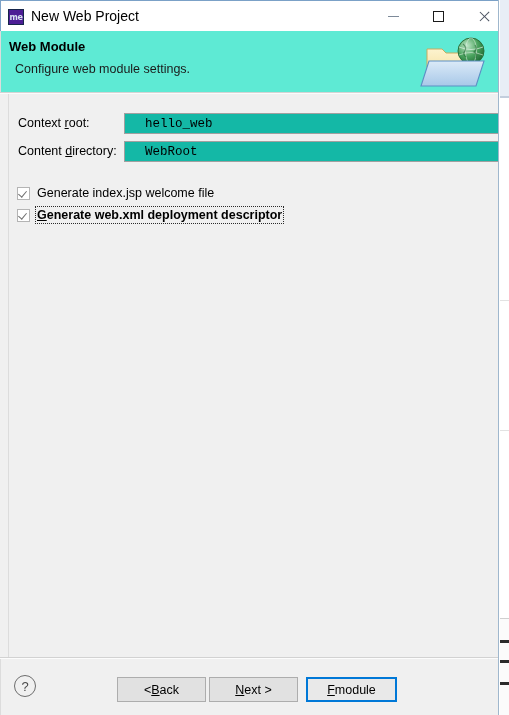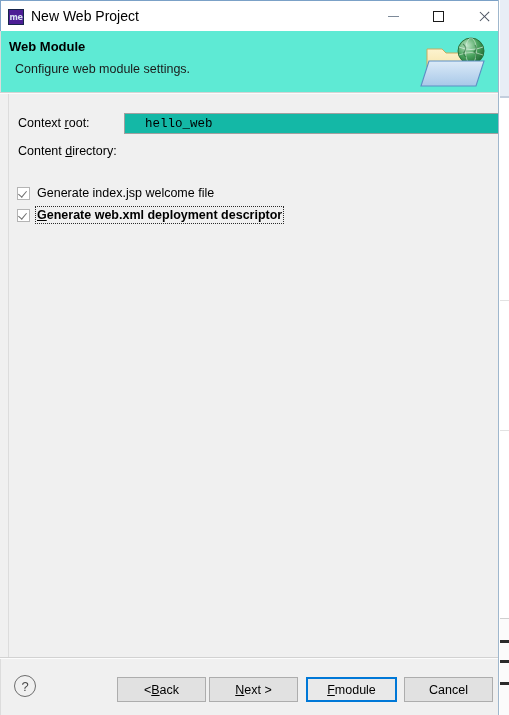--- a/index.html
+++ b/index.html
@@ -400,20 +400,21 @@
 
   <div class="body-area">
 
     <div class="field-row row1">
       <div class="field-label"><span>Context </span><span class="mn">r</span><span>oot:</span></div>
       <input class="field-input" type="text" value="hello_web" style="">
     </div>
 
     <div class="field-row row2">
       <div class="field-label"><span>Content </span><span class="mn">d</span><span>irectory:</span></div>
+      <input class="field-input" type="text" value="WebRoot" style="">
     </div>
 
     <div class="cb-row cb1">
       <span class="cb-box">
         <span class="tick"></span>
       </span>
       <span class="cb-label"><span></span><span class="mn"></span><span>Generate index.jsp welcome file</span></span>
     </div>
 
     <div class="cb-row cb2 focused">
@@ -444,20 +445,15 @@
         <span class="mn">N</span>
         <span>ext &gt;</span>
       </button>
 
     <button class="dlg-btn btn-finish">
         <span></span>
         <span class="mn">F</span>
         <span>module</span>
       </button>
 
-    <button class="dlg-btn btn-cancel">
-        <span>Cancel</span>
-        <span class="mn"></span>
-        <span></span>
-      </button>
   </div>
 
 </div>
 
 </body></html>

